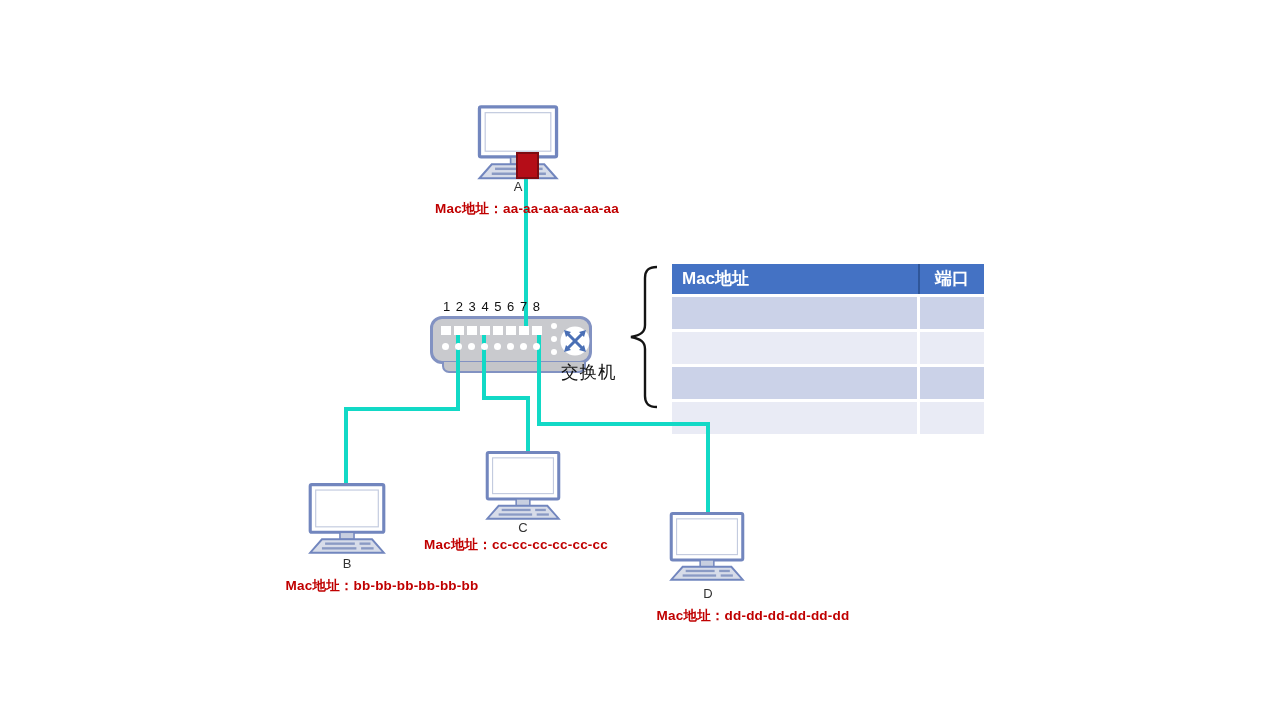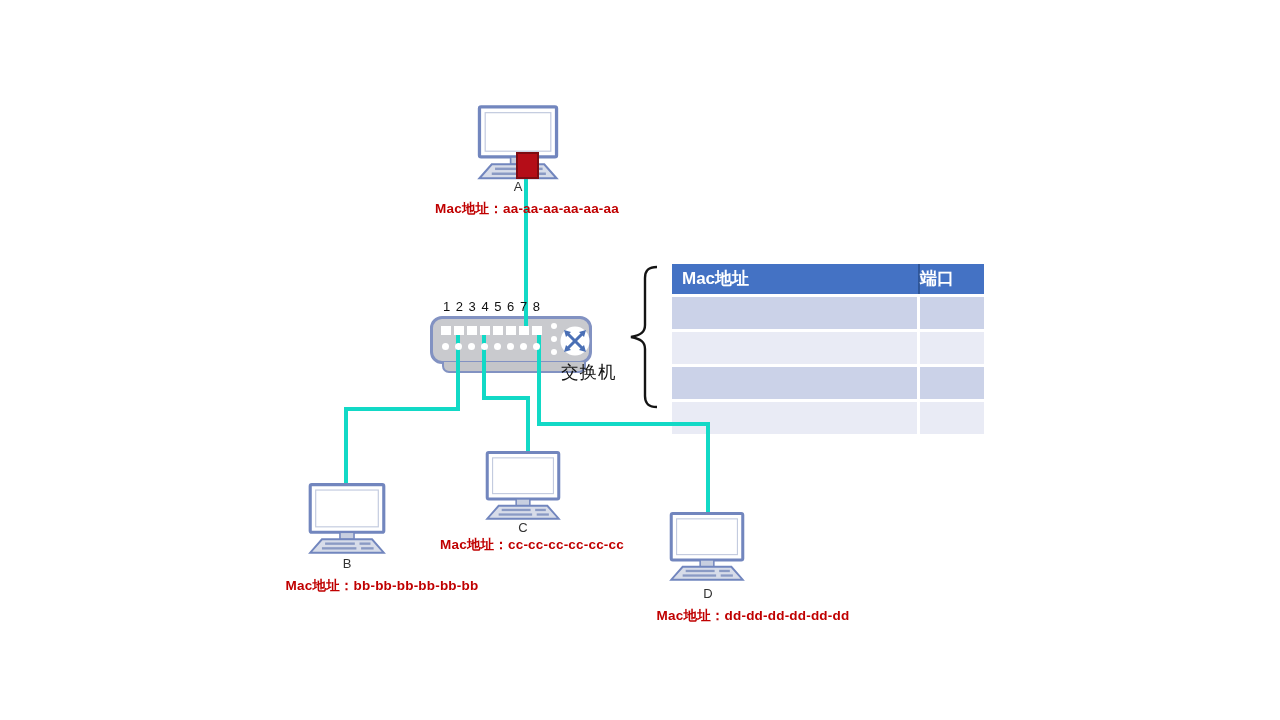--- a/index.html
+++ b/index.html
@@ -40,21 +40,21 @@
   
   .brace{left:620px;top:264px;z-index:2;}
 
   
   .mac-table{left:672px;top:220px;width:312px;display:grid;grid-template-columns:245px 64px;
              column-gap:3px;row-gap:3px;z-index:1;margin-top:44px;}
   .mt-header{grid-column:1 / -1;height:30px;background:var(--table-header-bg,#4472c4);
              display:grid;grid-template-columns:246px 66px;}
   .mt-th{color:var(--table-header-text,#fff);font-weight:bold;font-size:17px;line-height:30px;}
   .mt-th1{padding-left:10px;}
-  .mt-th2{border-left:2px solid #2f5699;box-sizing:border-box;}
+  .mt-th2{text-align:center;border-left:2px solid #2f5699;box-sizing:border-box;}
   .mt-td{height:32px;font-size:14px;line-height:32px;padding-left:8px;box-sizing:border-box;}
   .row-dark{background:var(--row-dark,#cbd2e8);}
   .row-light{background:var(--row-light,#e9ebf5);}
 </style>
 </head>
 <body>
 
 <div class="stage">
 
   <svg width="0" height="0" style="position:absolute">
@@ -89,21 +89,21 @@
   <svg class="abs computer" style="left:306px;top:483px" width="82" height="72">
       <use href="#pc"></use>
     </svg>
   <div class="abs dev-label" style="left:347px;top:556px">B</div>
   <div class="abs mac-label" style="left:372px;top:577px">Mac地址：bb-bb-bb-bb-bb-bb</div>
 
   <svg class="abs computer" style="left:482px;top:451px" width="82" height="70">
       <use href="#pc"></use>
     </svg>
   <div class="abs dev-label" style="left:523px;top:520px">C</div>
-  <div class="abs mac-label" style="left:522px;top:536px">Mac地址：cc-cc-cc-cc-cc-cc</div>
+  <div class="abs mac-label" style="left:506px;top:536px">Mac地址：cc-cc-cc-cc-cc-cc</div>
 
   <svg class="abs computer" style="left:666px;top:512px" width="82" height="70">
       <use href="#pc"></use>
     </svg>
   <div class="abs dev-label" style="left:708px;top:586px">D</div>
   <div class="abs mac-label" style="left:743px;top:607px">Mac地址：dd-dd-dd-dd-dd-dd</div>
 
   <div class="abs switch">
     <div class="port-numbers">
       <span>1</span>

